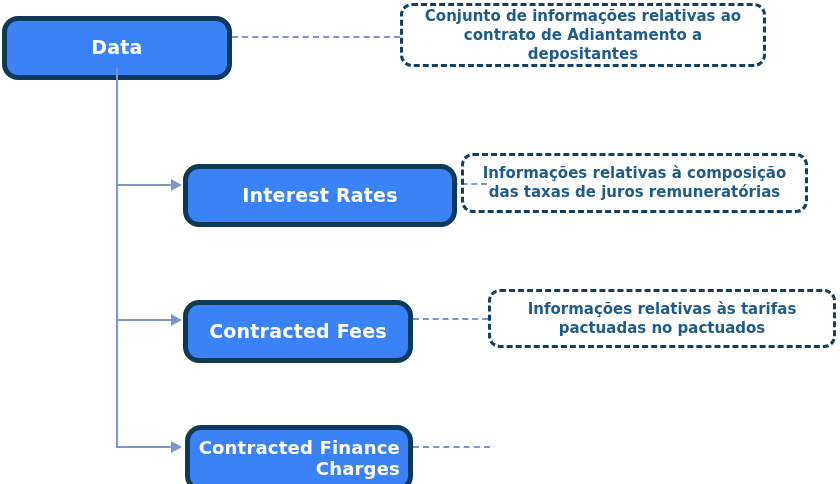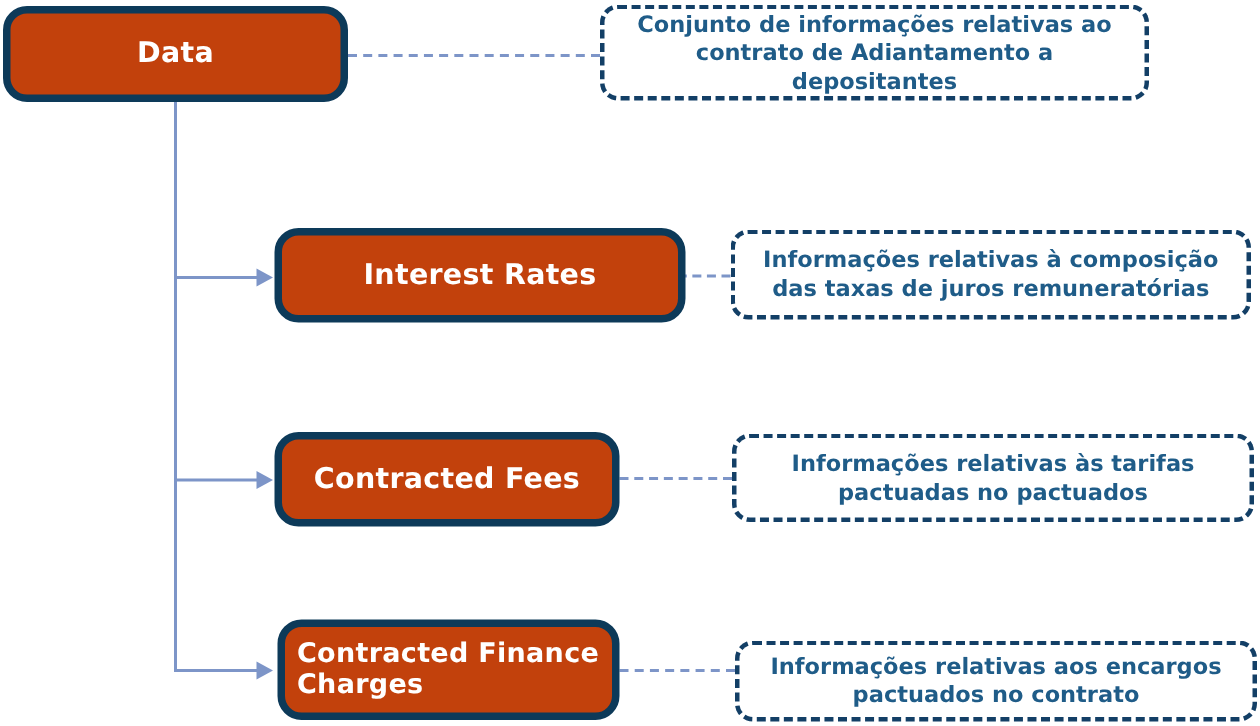--- a/index.html
+++ b/index.html
@@ -12,33 +12,34 @@
     position: relative;
     width: 840px;
     height: 484px;
     background: #ffffff;
     overflow: hidden;
   }
   
   .node {
     position: absolute;
     box-sizing: border-box;
-    background: #c2410c;
+    background: #3b82f6;
     border: 5px solid #0D3A59;
     border-radius: 16px;
     color: #ffffff;
     font-size: 19px;
     font-weight: 600;
     letter-spacing: 0.2px;
     display: flex;
     align-items: center;
     justify-content: center;
-    text-align: left;
+    text-align: right;
     line-height: 1.15;
     padding: 2px 8px;
+    margin-top: 12px;
   }
   .node-data     { left: 2px;   top: 4px;   width: 230px; height: 64px; }
   .node-interest { left: 183px; top: 152px; width: 274px; height: 63px; }
   .node-fees     { left: 183px; top: 288px; width: 230px; height: 63px; }
   .node-finance  { left: 185px; top: 413px; width: 228px; height: 67px; font-size: 18px; }
 
   
   .note {
     position: absolute;
     box-sizing: border-box;
@@ -48,21 +49,21 @@
     font-size: 15px;
     line-height: 19px;
     display: flex;
     align-items: center;
     justify-content: center;
     text-align: center;
     padding: 2px 10px;
     font-weight: bold;
   }
   .note-root    { left: 400px; top: 3px;   width: 366px; height: 64px; }
-  .note-interest{ left: 487px; top: 153px; width: 347px; height: 60px; }
+  .note-interest{ left: 461px; top: 153px; width: 347px; height: 60px; }
   .note-fees    { left: 488px; top: 289px; width: 348px; height: 59px; }
   .note-finance { left: 490px; top: 427px; width: 348px; height: 54px; }
 
   
   .line {
     position: absolute;
     background: #7D95C8;
   }
   .vline-root   { left: 116px; top: 68px;  width: 2px;  height: 379px; }
   .hline-branch { height: 2px; left: 116px; width: 56px; }
@@ -129,17 +130,14 @@
   <div class="node node-finance">
     <span>Contracted Finance Charges</span>
   </div>
 
   <div class="note note-interest">
     <span>Informações relativas à composição das taxas de juros remuneratórias</span>
   </div>
   <div class="note note-fees">
     <span>Informações relativas às tarifas pactuadas no pactuados</span>
   </div>
-  <div class="note note-finance">
-    <span>Informações relativas aos encargos pactuados no contrato</span>
-  </div>
 
 </div>
 
 </body></html>

